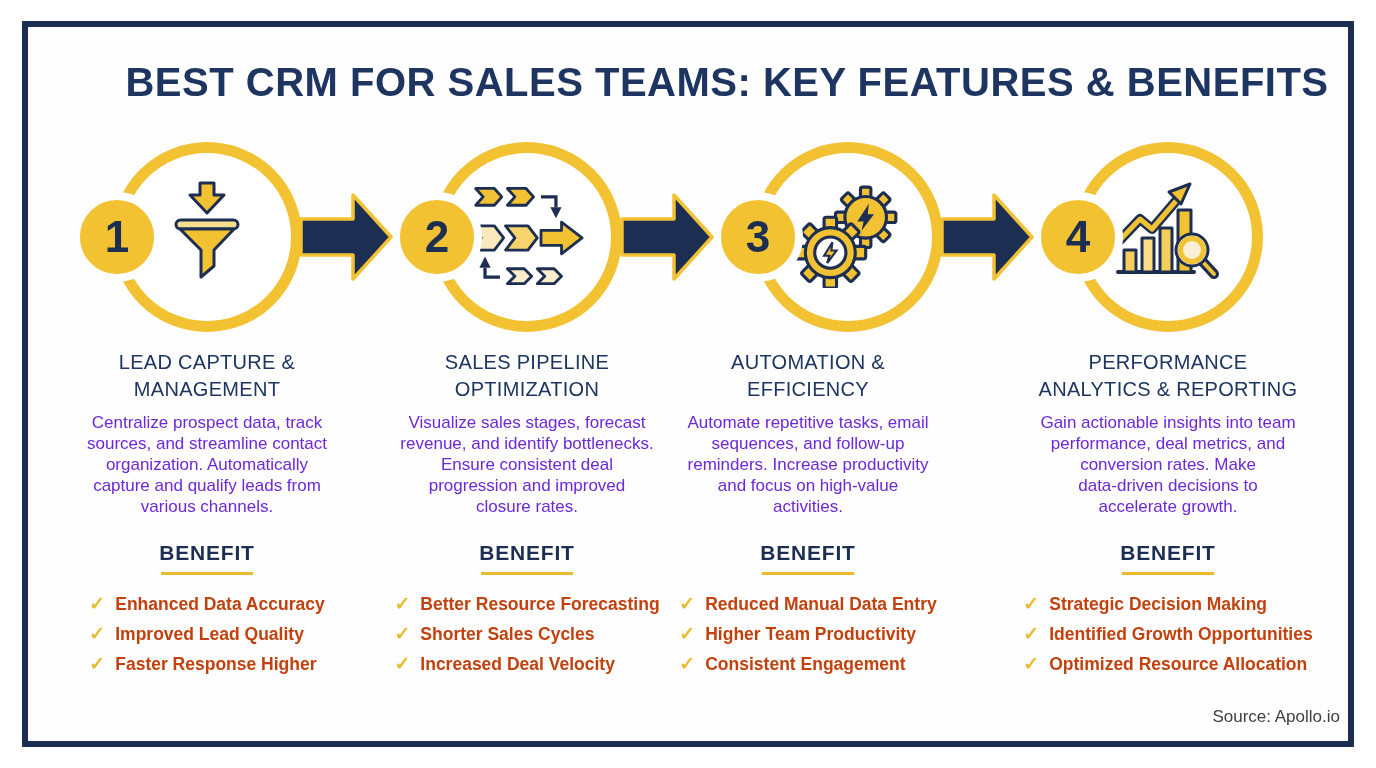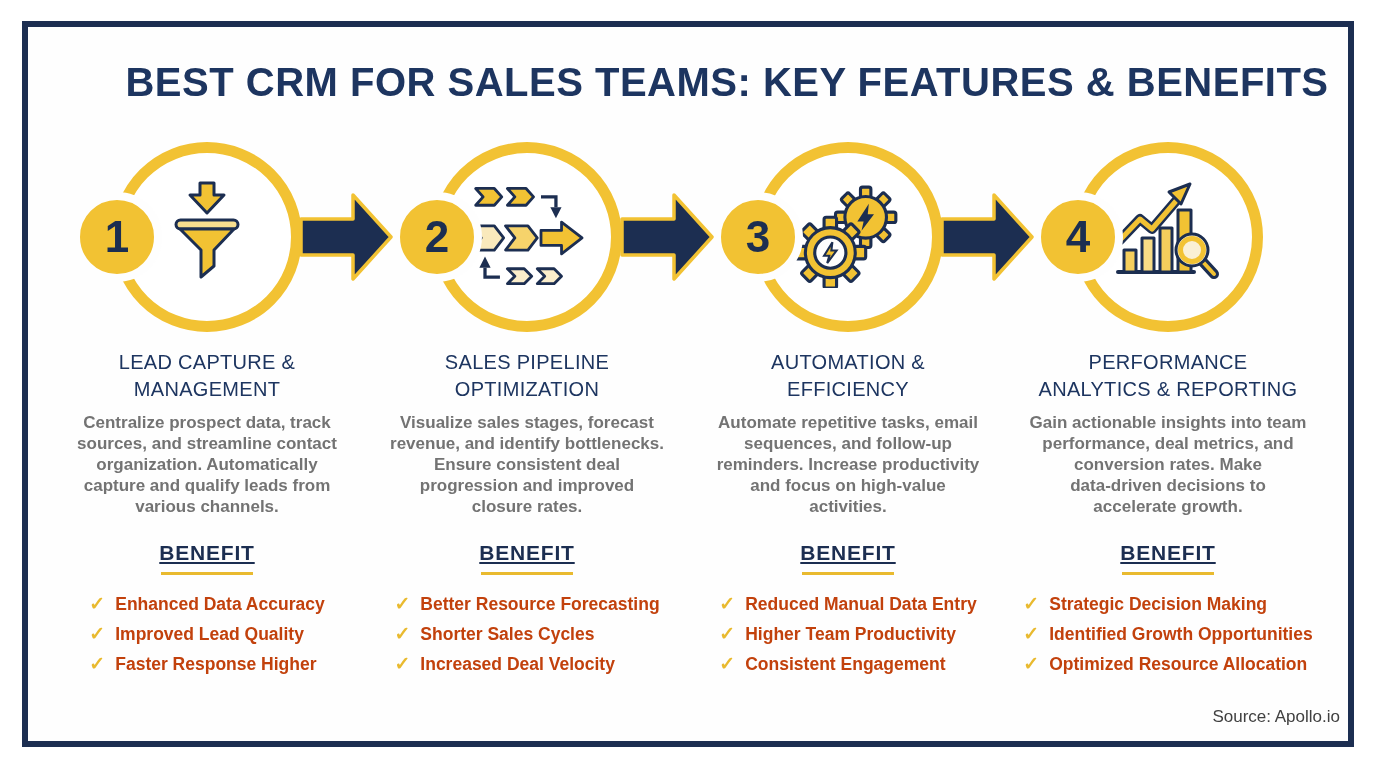--- a/index.html
+++ b/index.html
@@ -27,26 +27,26 @@
   }
   .badge span { font-size:44px; font-weight:bold; color:#1C2E51; }
   .icon-box { position:absolute; }
   .flow-arrow { position:absolute; top:191px; }
   .column { position:absolute; top:349px; width:320px; text-align:center; }
   .step-title {
     font-size:20px; line-height:27px; font-weight:normal; color:#1D3560;
     letter-spacing:0.3px; white-space:pre-line;
   }
   .step-desc {
-    margin-top:9px; font-size:17px; line-height:21px; font-weight:bold;
-    color:#737373; white-space:pre-line;
+    margin-top:9px; font-size:17px; line-height:21px; font-weight:normal;
+    color:#6d28d9; white-space:pre-line;
   }
   .benefit-head {
     margin-top:24px; font-size:21px; line-height:24px; font-weight:bold;
-    color:#1C2E51; letter-spacing:0.8px;text-decoration:underline;
+    color:#1C2E51; letter-spacing:0.8px;
   }
   .benefit-underline { width:92px; height:3px; background:#E9BA2F; margin:7px auto 0; }
   .benefit-list { margin-top:14px; }
   .benefit-rows { display:inline-block; text-align:left; }
   .benefit-row { display:flex; align-items:baseline; gap:10px; line-height:29px; }
   .check { color:#E9BA2F; font-size:19px; font-weight:bold; }
   .benefit-label { font-size:17.5px; font-weight:bold; color:#c2410c; }
   .source {
     position:absolute; top:707px; right:36px; font-size:17px; color:#404040;
   }
@@ -215,21 +215,21 @@
             <span class="benefit-label">Shorter Sales Cycles</span>
           </div>
         <div class="benefit-row">
             <span class="check">✓</span>
             <span class="benefit-label">Increased Deal Velocity</span>
           </div>
       </div>
     </div>
   </div>
 
-  <div class="column" style="left:688px">
+  <div class="column" style="left:648px">
     <div class="step-title">AUTOMATION &amp;
 EFFICIENCY</div>
     <div class="step-desc">Automate repetitive tasks, email
 sequences, and follow-up
 reminders. Increase productivity
 and focus on high-value
 activities.</div>
     <div class="benefit-head">BENEFIT</div>
     <div class="benefit-underline"></div>
     <div class="benefit-list">

